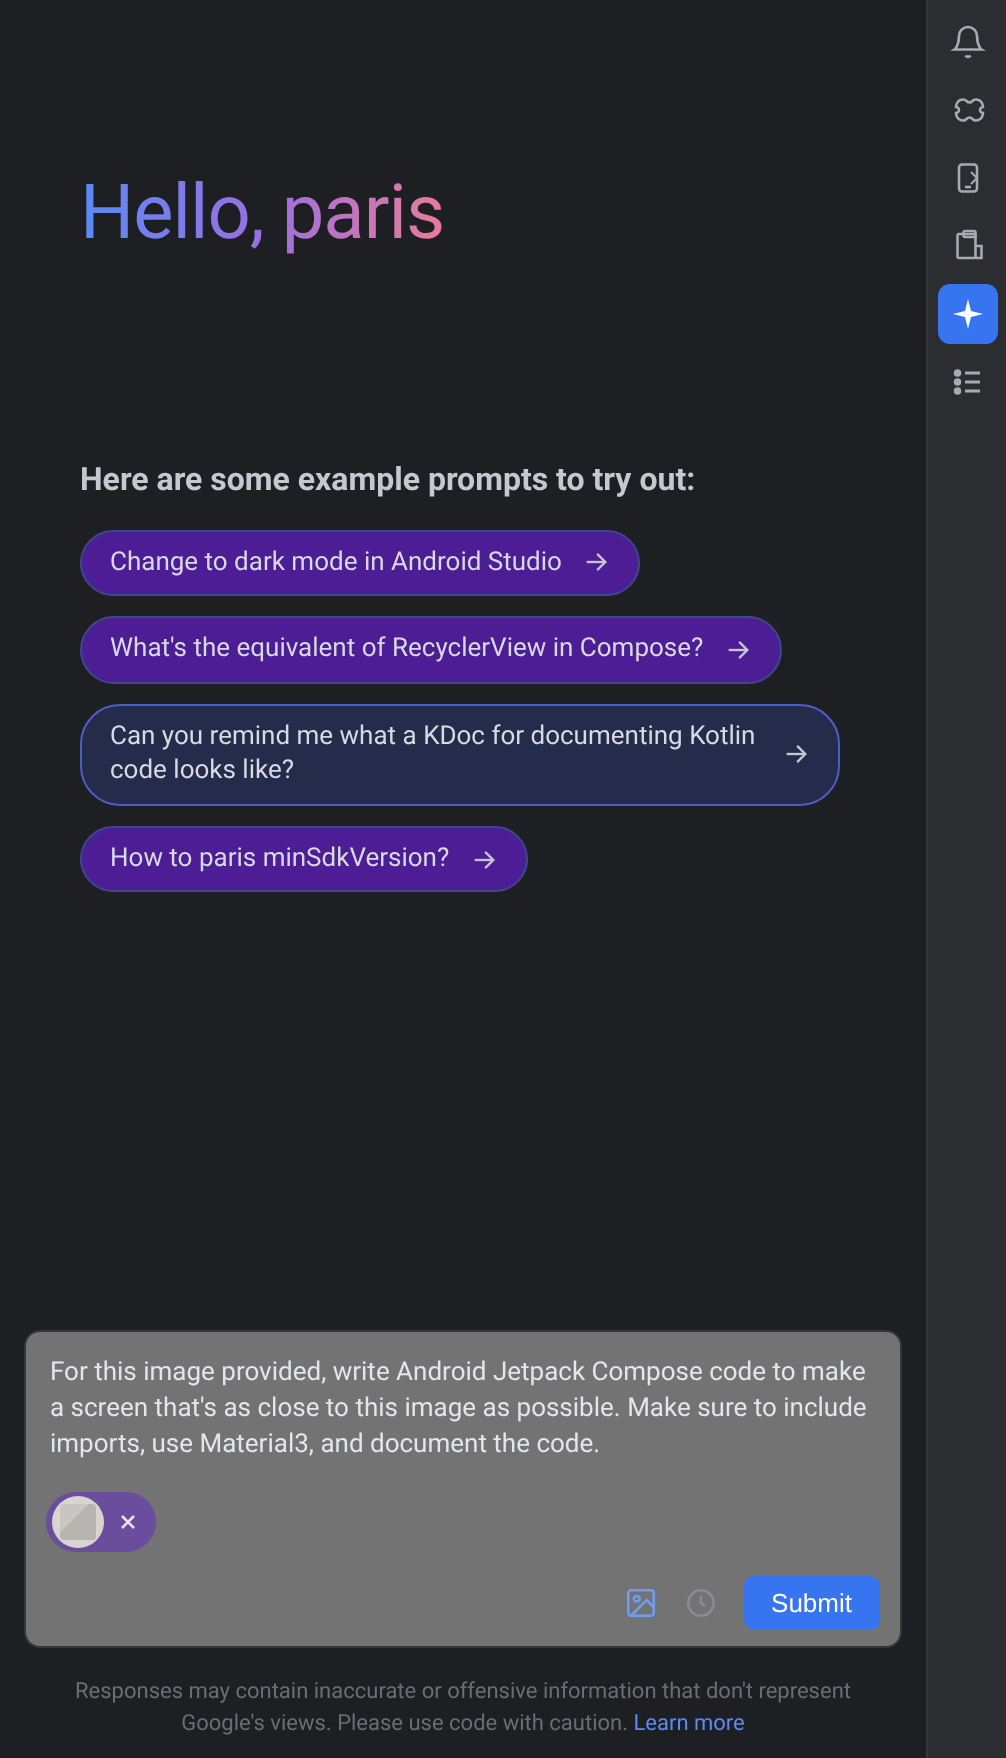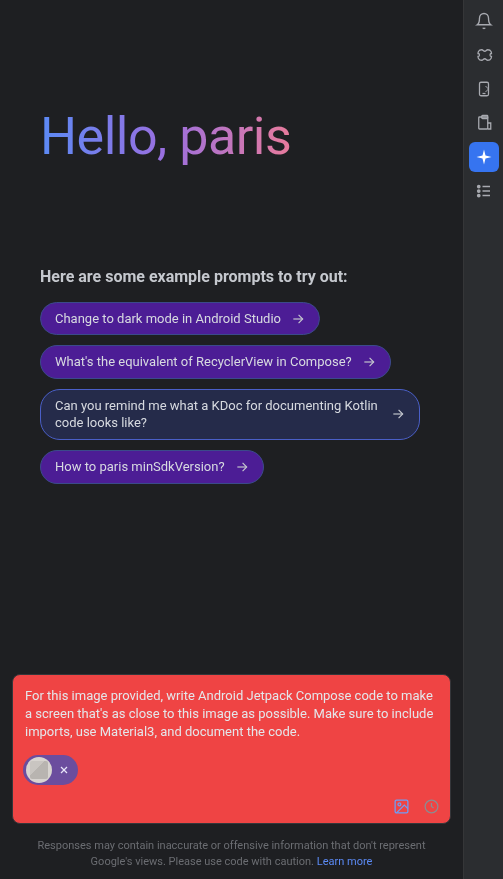--- a/index.html
+++ b/index.html
@@ -49,24 +49,24 @@
       border-radius: 4px;
     }
     .content {
       flex: 1;
       padding: 30px 32px 10px 40px;
       display: flex;
       flex-direction: column;
       overflow: hidden;
     }
     .greeting {
-      font-size: 52px;
+      font-size: 38px;
       font-weight: 400;
       line-height: 1.15;
-      margin-top: 77px;
+      margin-top: 56px;
       letter-spacing: -0.5px;
     }
     .greeting-hello {
       background: linear-gradient(90deg, #5b8af5 0%, #9a6fe0 50%, #e87b9c 100%);
       -webkit-background-clip: text;
       background-clip: text;
       -webkit-text-fill-color: transparent;
     }
     .greeting-help {
       color: #6b6c70;
@@ -101,21 +101,21 @@
       border-color: #4a5fc7;
       background: #252b4a;
     }
     .chip-label { flex: 1; line-height: 1.35; }
     .chip-arrow {
       color: #c5c8ce;
       flex-shrink: 0;
     }
     .input-zone {
       margin: 0 12px 8px 12px;
-      background: #ef4444;
+      background: #737373;
       border: 1px solid #35363a;
       border-radius: 8px;
       padding: 10px 10px 8px 10px;
       display: flex;
       flex-direction: column;
     }
     .prompt-text {
       font-size: 13px;
       color: #e4e6ea;
       line-height: 1.4;
@@ -286,20 +286,21 @@
             <circle cx="9" cy="9" r="2"></circle>
             <path d="M21 15l-5-5L5 21"></path>
           </svg>
       </div>
       <div class="action-icon">
         <svg width="17" height="17" viewBox="0 0 24 24" fill="none" stroke="currentColor" stroke-width="1.8">
             <circle cx="12" cy="12" r="9"></circle>
             <polyline points="12 7 12 12 15 14"></polyline>
           </svg>
       </div>
+      <button class="submit-btn">Submit</button>
     </div>
   </div>
 
   <div class="disclaimer">
     <span>Responses may contain inaccurate or offensive information that don't represent Google's views. Please use code with caution.</span>
     <span class="learn-more">Learn more</span>
   </div>
 
 </div>
 

